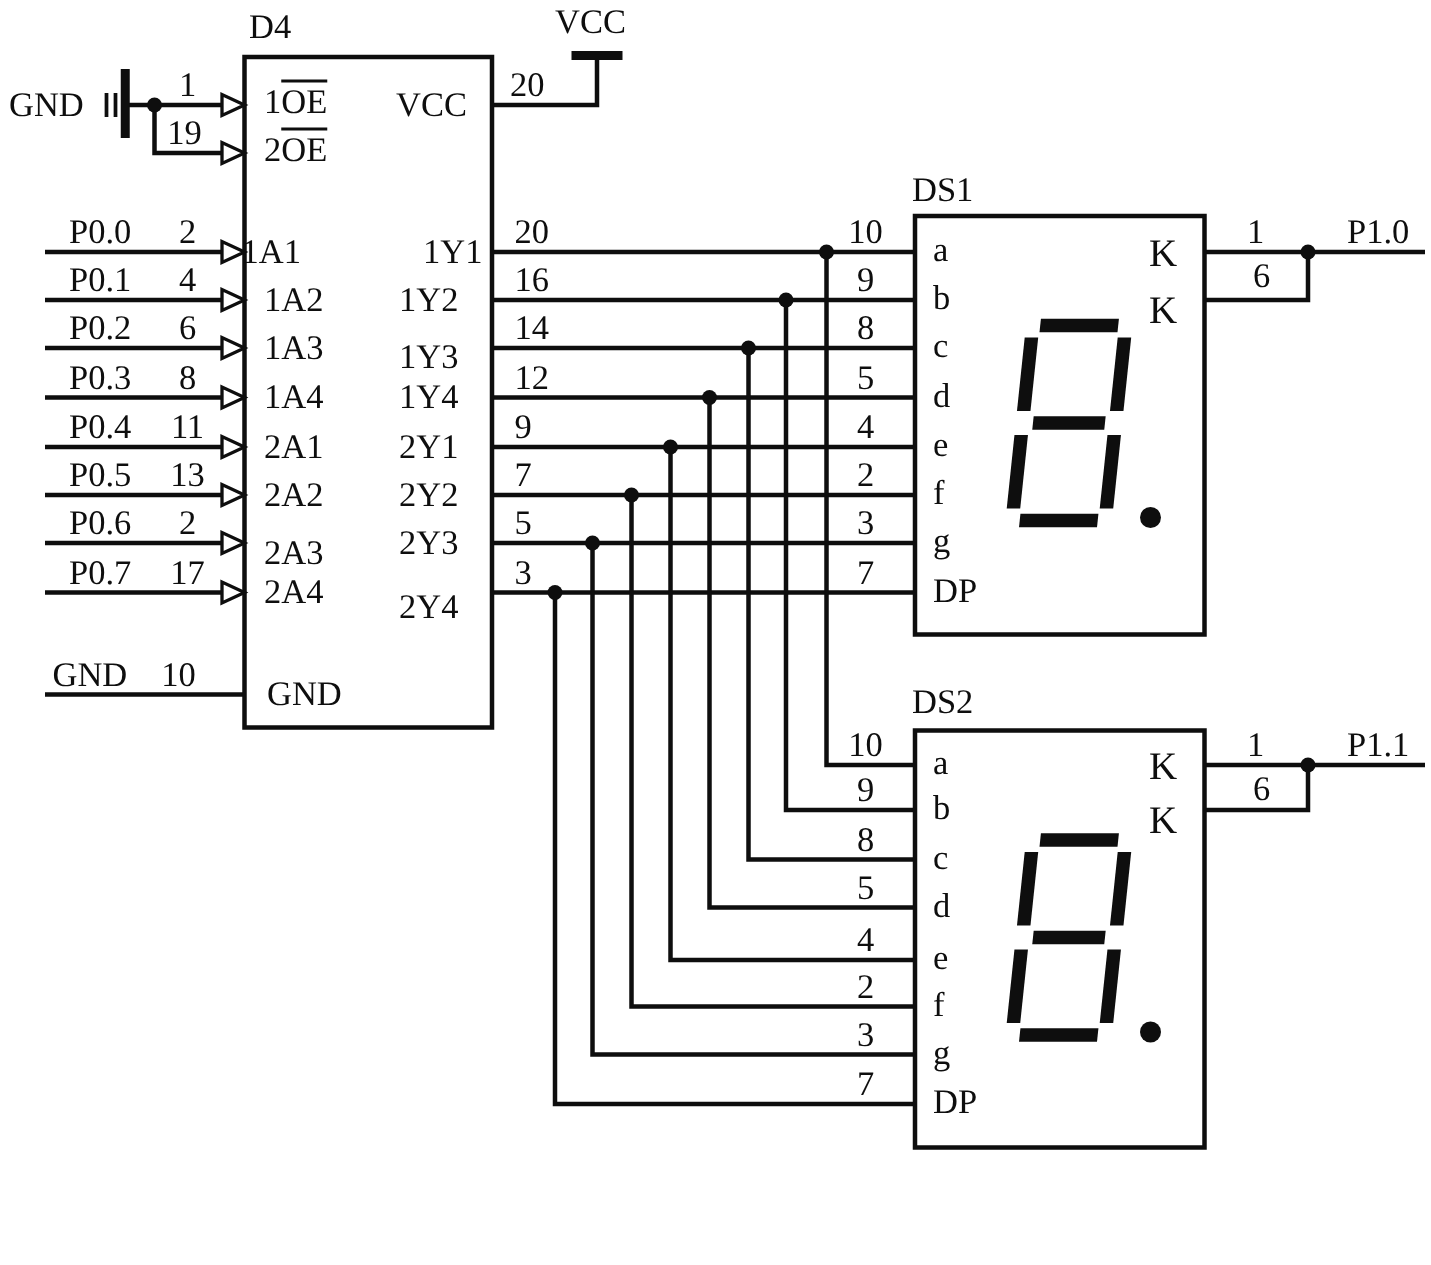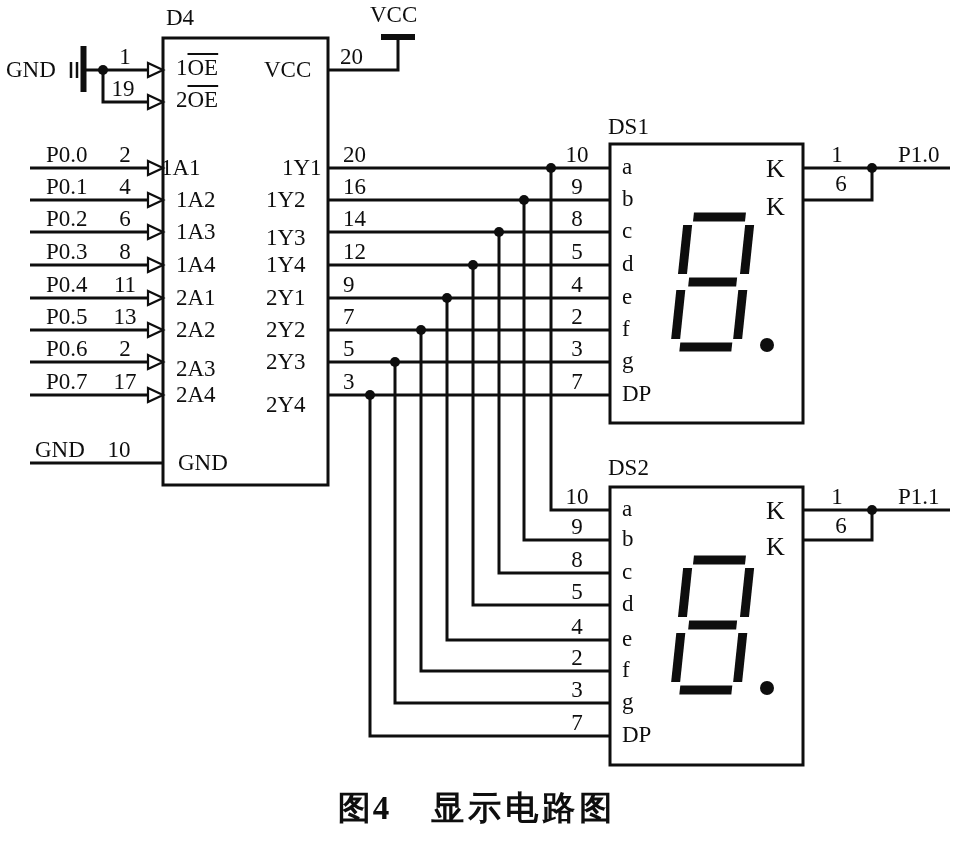--- a/index.html
+++ b/index.html
@@ -290,17 +290,14 @@
 <div class="lbl" style="left:622px;top:626px">e</div>
 <div class="lbl" style="left:622px;top:657px">f</div>
 <div class="lbl" style="left:622px;top:689px">g</div>
 <div class="lbl" style="left:622px;top:722px">DP</div>
 <div class="lbl klbl" style="left:766px;top:497px">K</div>
 <div class="lbl klbl" style="left:766px;top:533px">K</div>
 <div class="lbl ctrnum" style="left:818px;top:484px">1</div>
 <div class="lbl" style="left:898px;top:484px">P1.1</div>
 <div class="lbl ctrnum" style="left:822px;top:513px">6</div>
 
-<div class="caption">
-  <span class="fig">图4</span><span>显示电路图</span>
+
 </div>
 
-</div>
-
 </body></html>

